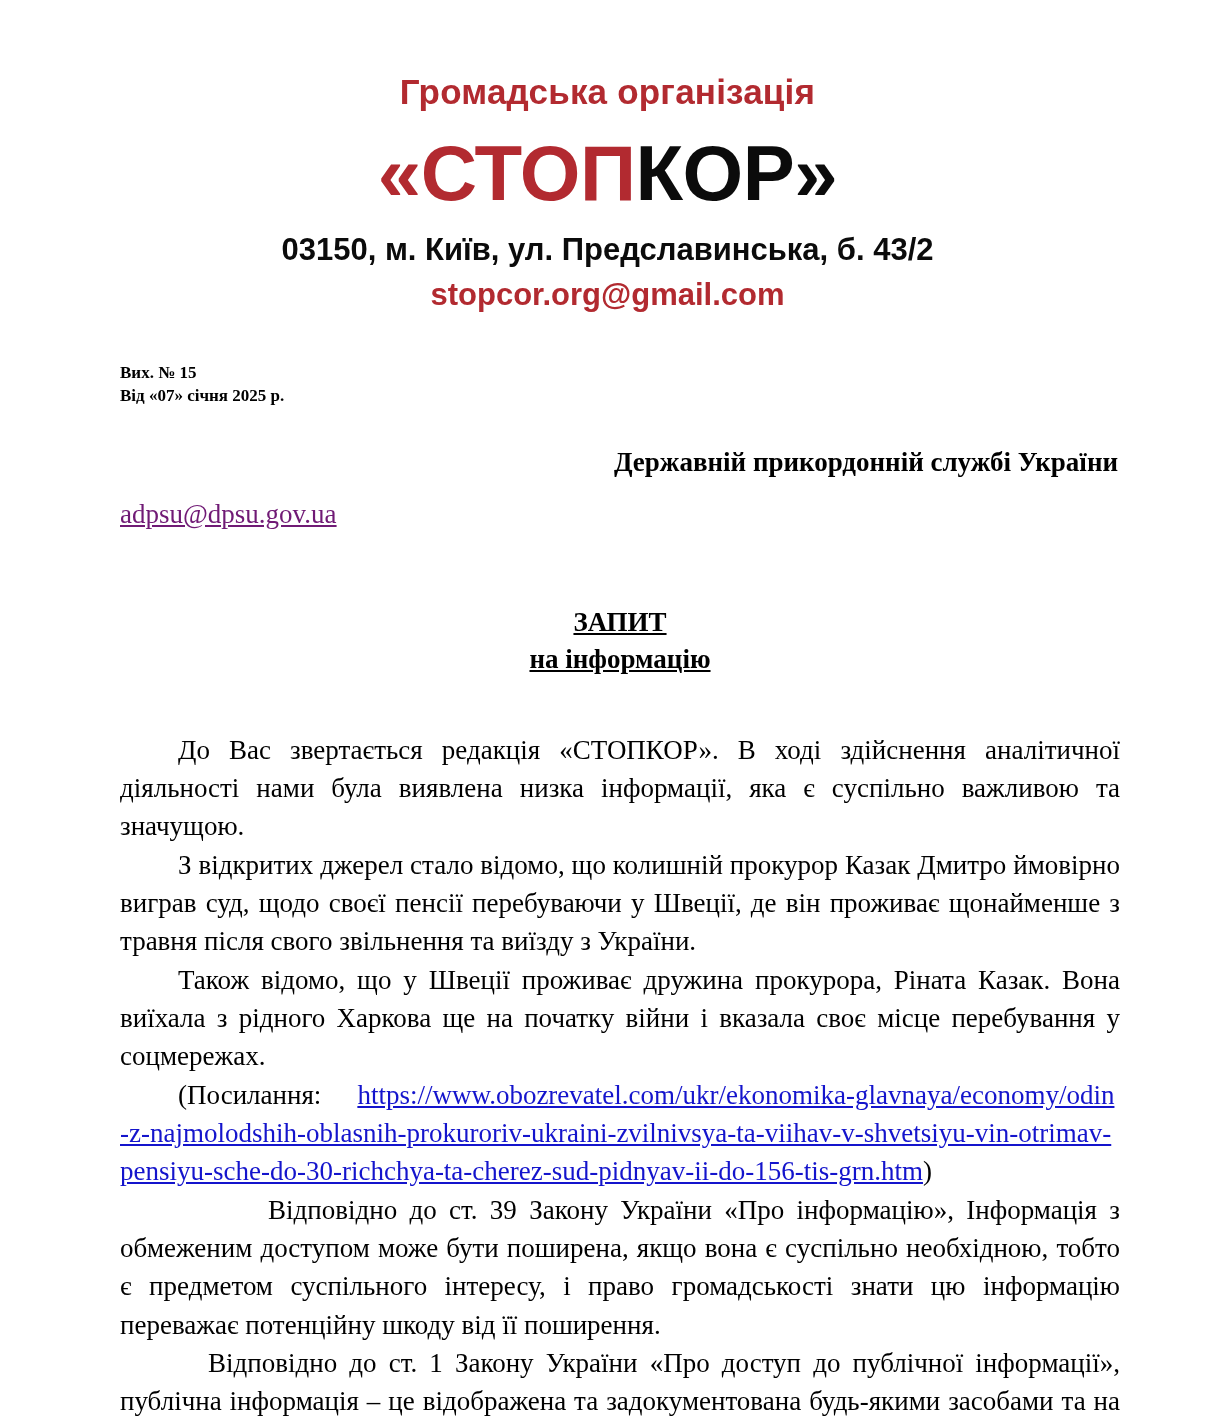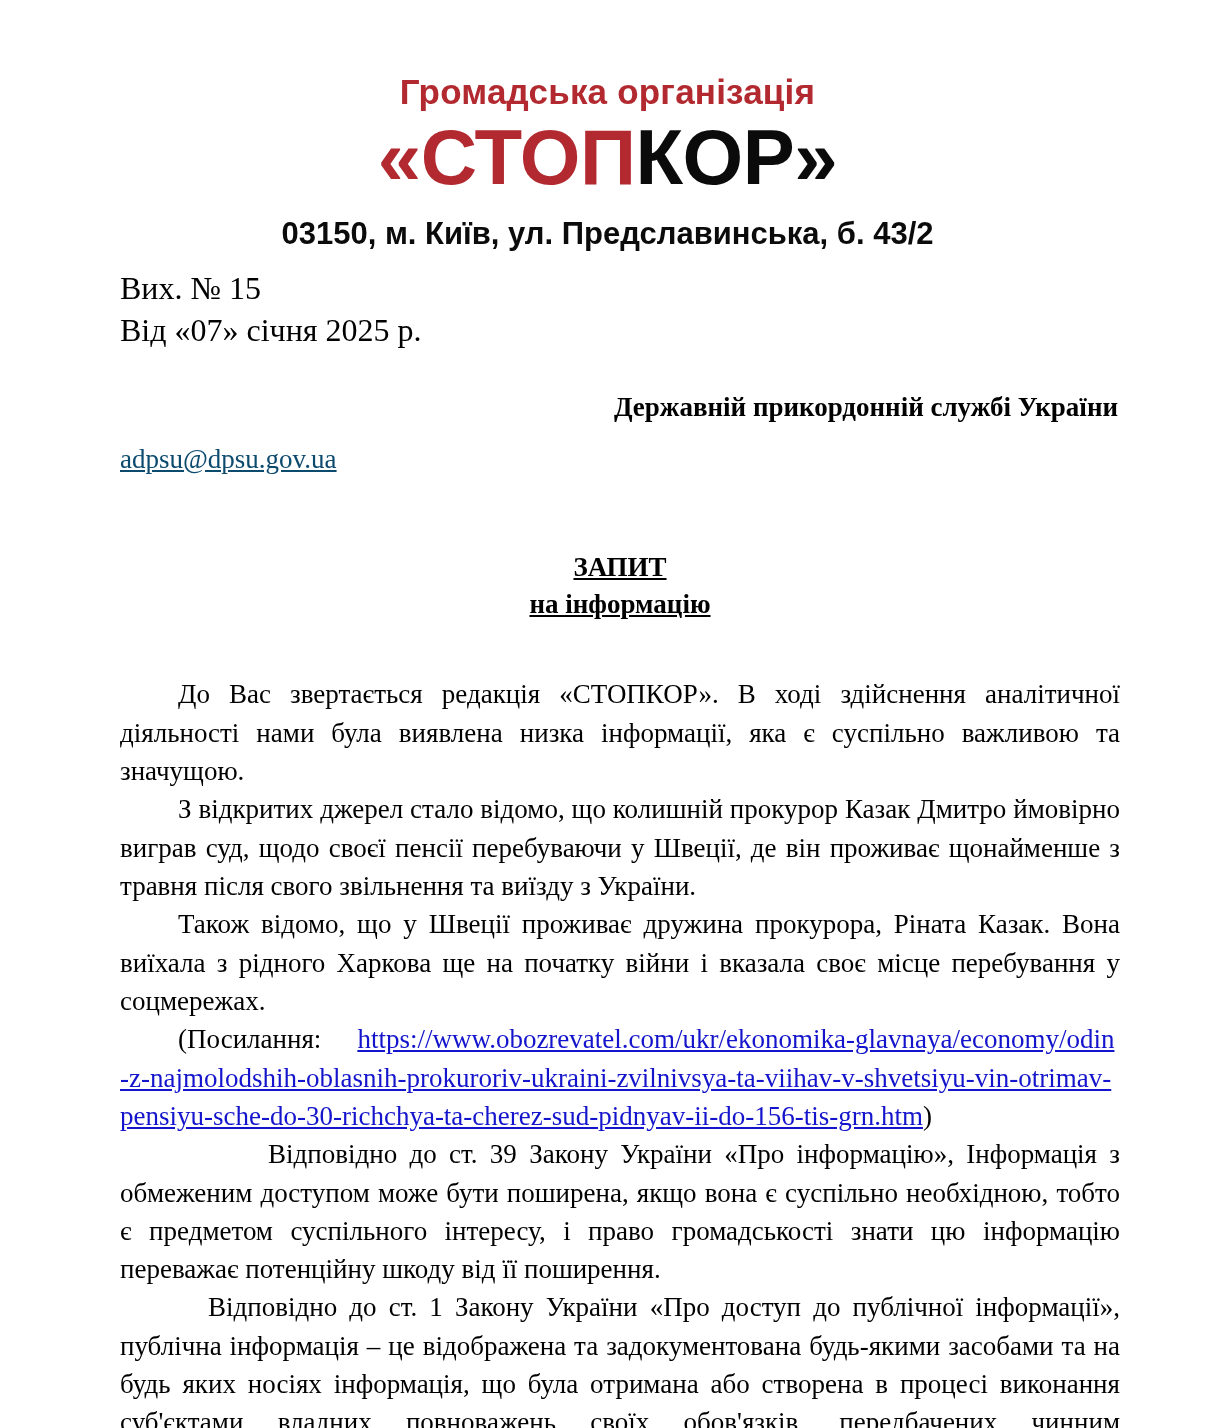--- a/index.html
+++ b/index.html
@@ -35,21 +35,21 @@
     font-size: 35px;
     font-weight: 700;
     color: #B22A30;
     letter-spacing: 0.2px;
     line-height: 1.05;
   }
   .lh-brand {
     font-size: 78px;
     font-weight: 700;
     line-height: 1.08;
-    margin-top: 4px;
+    margin-top: 20px;
     letter-spacing: -0.5px;
     white-space: nowrap;
   }
   .lh-brand .red { color: #B22A30; }
   .lh-brand .black { color: #0b0b0b; }
   .lh-address {
     font-size: 31px;
     font-weight: 700;
     color: #0b0b0b;
     margin-top: 18px;
@@ -63,42 +63,43 @@
     line-height: 1.1;
   }
 
   
   .content {
     padding: 0 95px 0 120px;
     box-sizing: border-box;
   }
 
   .reference {
-    margin-top: 16px;
-    font-size: 32px;
+    margin-top: 50px;
+    font-size: 17px;
     line-height: 1.32;
+    font-weight: bold;
   }
   .reference div { white-space: nowrap; }
 
   .recipient {
     margin-top: 38px;
     text-align: right;
     font-size: 27px;
     font-weight: 700;
     line-height: 1.3;
     padding-right: 2px;
   }
 
   .email-line {
     margin-top: 17px;
     font-size: 27px;
     line-height: 1.3;
   }
   a.mail-link {
-    color: #0c4a6e;
+    color: #701a75;
     text-decoration: underline;
   }
 
   .doc-title {
     margin-top: 72px;
     text-align: center;
     font-size: 27px;
     font-weight: 700;
     line-height: 1.38;
     text-decoration: underline;
@@ -133,20 +134,21 @@
 </style>
 </head>
 <body>
 
 <div class="page">
 
   <header class="letterhead">
     <div class="lh-org">Громадська організація</div>
     <div class="lh-brand"><span class="red">«</span><span class="red">СТОП</span><span class="black">КОР</span><span class="black">»</span></div>
     <div class="lh-address">03150, м. Київ, ул. Предславинська, б. 43/2</div>
+    <div class="lh-email">stopcor.org@gmail.com</div>
   </header>
 
   <div class="content">
 
     <section class="reference">
       <div>Вих. № 15</div>
       <div>Від «07» січня 2025 р.</div>
     </section>
 
     <section class="recipient">Державній прикордонній службі України</section>

